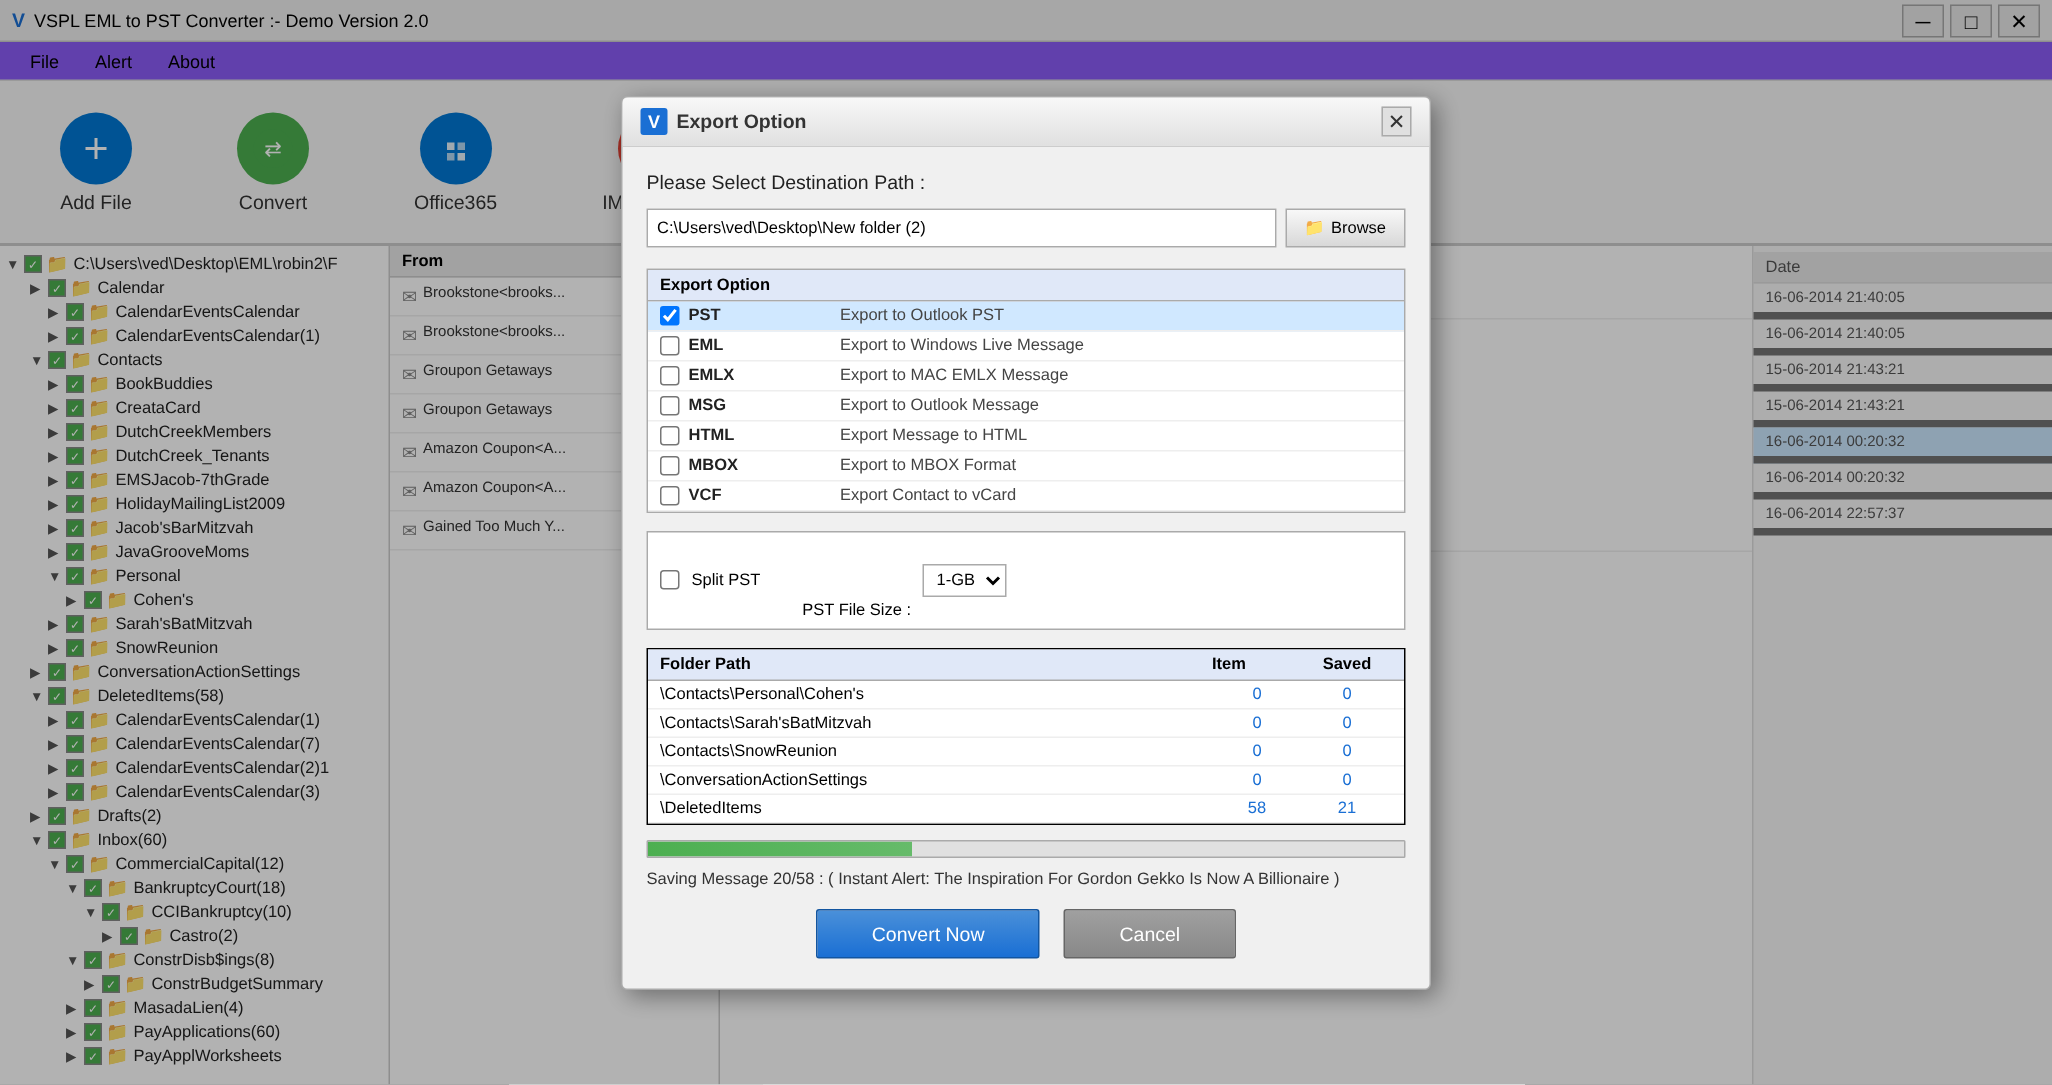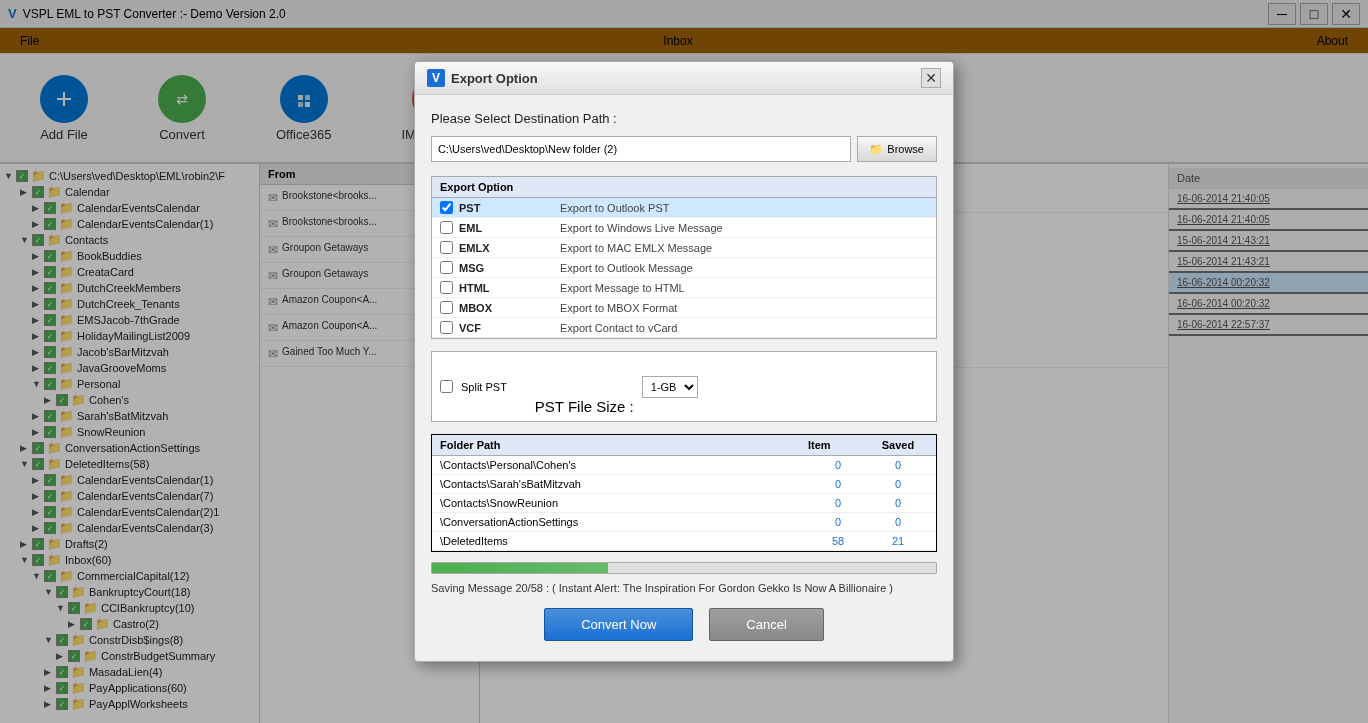--- a/index.html
+++ b/index.html
@@ -15,27 +15,26 @@
       border-bottom: 1px solid #ccc;
       justify-content: space-between;
     }
     .titlebar-left { display: flex; align-items: center; gap: 6px; font-size: 12px; }
     .titlebar-logo { color: #1a6fd4; font-weight: bold; font-size: 13px; }
     .titlebar-controls { display: flex; gap: 4px; }
     .titlebar-btn { width: 28px; height: 22px; border: 1px solid #aaa; background: #e8e8e8; cursor: pointer; font-size: 14px; display: flex; align-items: center; justify-content: center; }
 
     
     .menubar {
-      background: #a16207;
+      background: #8b5cf6;
       height: 26px;
       display: flex;
       align-items: center;
       padding: 0 8px;
       border-bottom: 1px solid #ddd;
-      justify-content: space-between;
     }
     .menubar-item { padding: 4px 12px; font-size: 12px; cursor: pointer; }
 
     
     .toolbar {
       background: #f8f8f8;
       height: 110px;
       display: flex;
       align-items: center;
       padding: 8px 20px;
@@ -152,21 +151,21 @@
     
     .date-column {
       width: 200px;
       background: #f8f8f8;
       border-left: 1px solid #ddd;
       font-size: 10px;
       color: #555;
       padding: 4px 0;
     }
     .date-header { padding: 4px 8px; font-weight: normal; border-bottom: 1px solid #ddd; background: #e8e8e8; font-size: 11px; }
-    .date-row { padding: 4px 8px; border-bottom: 2px solid #737373; text-decoration: underline; }
+    .date-row { padding: 4px 8px; border-bottom: 5px solid #737373; }
     .date-row.highlight { background: #cce8ff; }
 
     
     ::-webkit-scrollbar { width: 8px; height: 8px; }
     ::-webkit-scrollbar-track { background: #f1f1f1; }
     ::-webkit-scrollbar-thumb { background: #c0c0c0; }
 
     
     .modal-overlay {
       position: fixed;
@@ -289,21 +288,21 @@
       display: flex;
       align-items: center;
       gap: 8px;
       padding: 6px 8px;
       border: 1px solid #aaa;
       background: white;
       margin-bottom: 12px;
     }
     .split-cb { width: 13px; height: 13px; }
     .split-label { font-size: 11px; }
-    .split-size-label { font-size: 15px; margin-left: 20px; margin-top: 40px; }
+    .split-size-label { font-size: 11px; margin-left: 20px; margin-top: 40px; }
     .split-select {
       border: 1px solid #aaa;
       background: white;
       padding: 2px 4px;
       font-size: 11px;
       height: 22px;
     }
 
     
     .folder-table {
@@ -390,21 +389,21 @@
   </div>
   <div class="titlebar-controls">
     <button class="titlebar-btn">─</button>
     <button class="titlebar-btn">□</button>
     <button class="titlebar-btn close">✕</button>
   </div>
 </div>
 
 <div class="menubar">
   <span class="menubar-item">File</span>
-  <span class="menubar-item">Inbox</span>
+  <span class="menubar-item">Alert</span>
   <span class="menubar-item">About</span>
 </div>
 
 <div class="toolbar">
   <button class="toolbar-btn">
     <div class="toolbar-icon icon-blue">
       <svg width="28" height="28" viewBox="0 0 28 28" fill="none">
         <circle cx="14" cy="14" r="13" fill="#0078d4"></circle>
         <rect x="13" y="7" width="2" height="14" fill="white"></rect>
         <rect x="7" y="13" width="14" height="2" fill="white"></rect>

